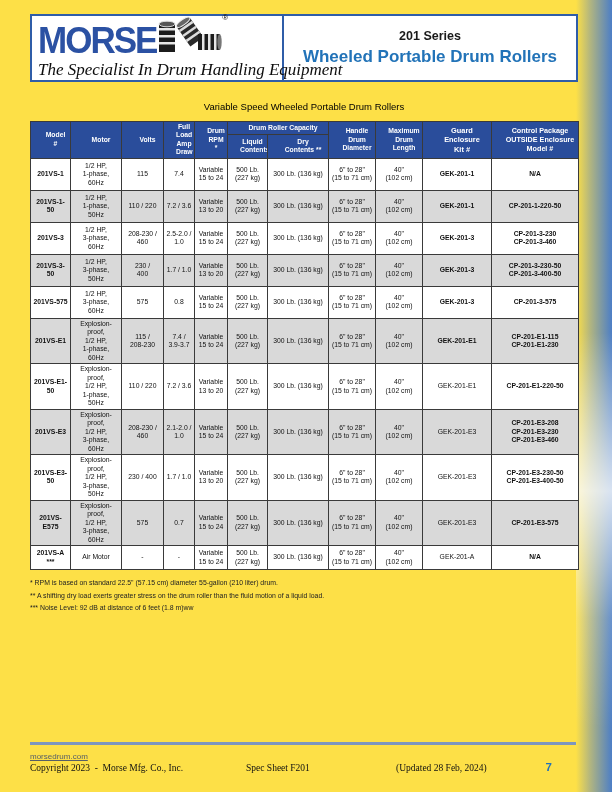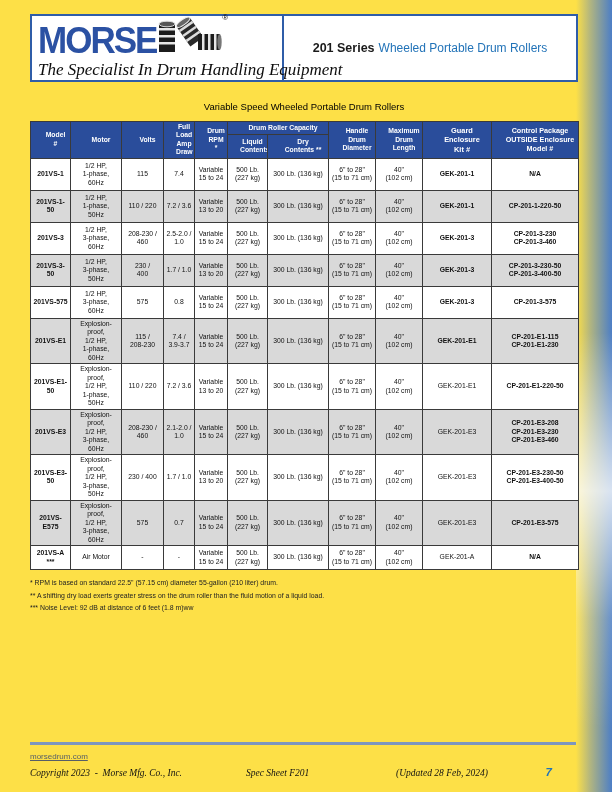--- a/index.html
+++ b/index.html
@@ -16,23 +16,23 @@
   .header-box{display:flex;border:2px solid #2f5da8;height:64px;background:#fff;}
   .logo-cell{width:252px;border-right:2px solid #2f5da8;display:flex;flex-direction:column;
              justify-content:center;padding:2px 6px 3px 6px;box-sizing:border-box;position:relative;}
   .logo-row{display:flex;align-items:flex-end;line-height:1;}
   .brand{font-weight:bold;color:#2b51a3;font-size:35px;letter-spacing:-2px;
          transform:scaleY(1.05);transform-origin:bottom left;}
   .drums{margin-left:2px;margin-bottom:1px;}
   .reg-mark{font-size:8px;color:#111;align-self:flex-start;margin-top:-2px;}
   .tagline{font-family:"Liberation Serif",serif;font-style:italic;font-size:17px;
            color:#0d0d0d;margin-top:2px;white-space:nowrap;}
-  .title-cell{flex:1;display:flex;align-items:center;justify-content:center;gap:4px;}
+  .title-cell{flex:1;display:flex;flex-direction:column;align-items:center;justify-content:center;gap:4px;}
   .series{font-size:12.5px;font-weight:bold;color:#1a1a1a;}
-  .product-line{font-size:12px;font-weight:normal;color:#2273b8;}
+  .product-line{font-size:17px;font-weight:bold;color:#2273b8;}
   
   .table-title{text-align:center;font-size:9.5px;font-weight:normal;margin-top:19px;color:#000;}
   
   table.spec{border-collapse:collapse;table-layout:fixed;width:548px;margin-top:9px;
              font-size:6.8px;line-height:1.25;}
   table.spec th,table.spec td{border:1px solid #3a3a3a;text-align:center;vertical-align:middle;
              padding:1px 2px;white-space:pre-line;overflow:hidden;box-sizing:border-box;}
   table.spec th{background:#2a4d9b;color:#fff;font-weight:bold;padding-left:12px;}
   th.dark{background:#575757;}
   th.cap-band{background:#575757;height:13px;}
@@ -44,22 +44,22 @@
   td[data-col="model"],td[data-col="cp"]{font-weight:bold;}
   td.gek-bold{font-weight:bold;}
   
   .footnotes{margin-top:9px;font-size:6.9px;color:#222;}
   .footnotes div{margin-bottom:5.5px;}
   
   .footer{position:absolute;left:30px;width:546px;top:742px;}
   .footer-rule{height:2.5px;background:#7d96bd;}
   .site-link{display:inline-block;margin-top:4px;font-size:8px;color:#565e68;
              text-decoration:underline;cursor:pointer;}
-  .footer-row{position:relative;margin-top:5px;height:14px;
-              font-family:"Liberation Serif",serif;font-size:9.5px;color:#111;font-style:italic;}
+  .footer-row{position:relative;height:14px;
+              font-family:"Liberation Serif",serif;font-size:9.5px;color:#111;}
   .fr-copyright{position:absolute;left:0;white-space:pre;}
   .fr-spec{position:absolute;left:216px;}
   .fr-updated{position:absolute;left:366px;}
   .fr-page{position:absolute;right:24px;top:-2px;font-family:"Liberation Sans",sans-serif;
            font-size:11.5px;font-weight:bold;color:#2273b8;}
 </style>
 </head>
 <body>
 
 <div class="page">

